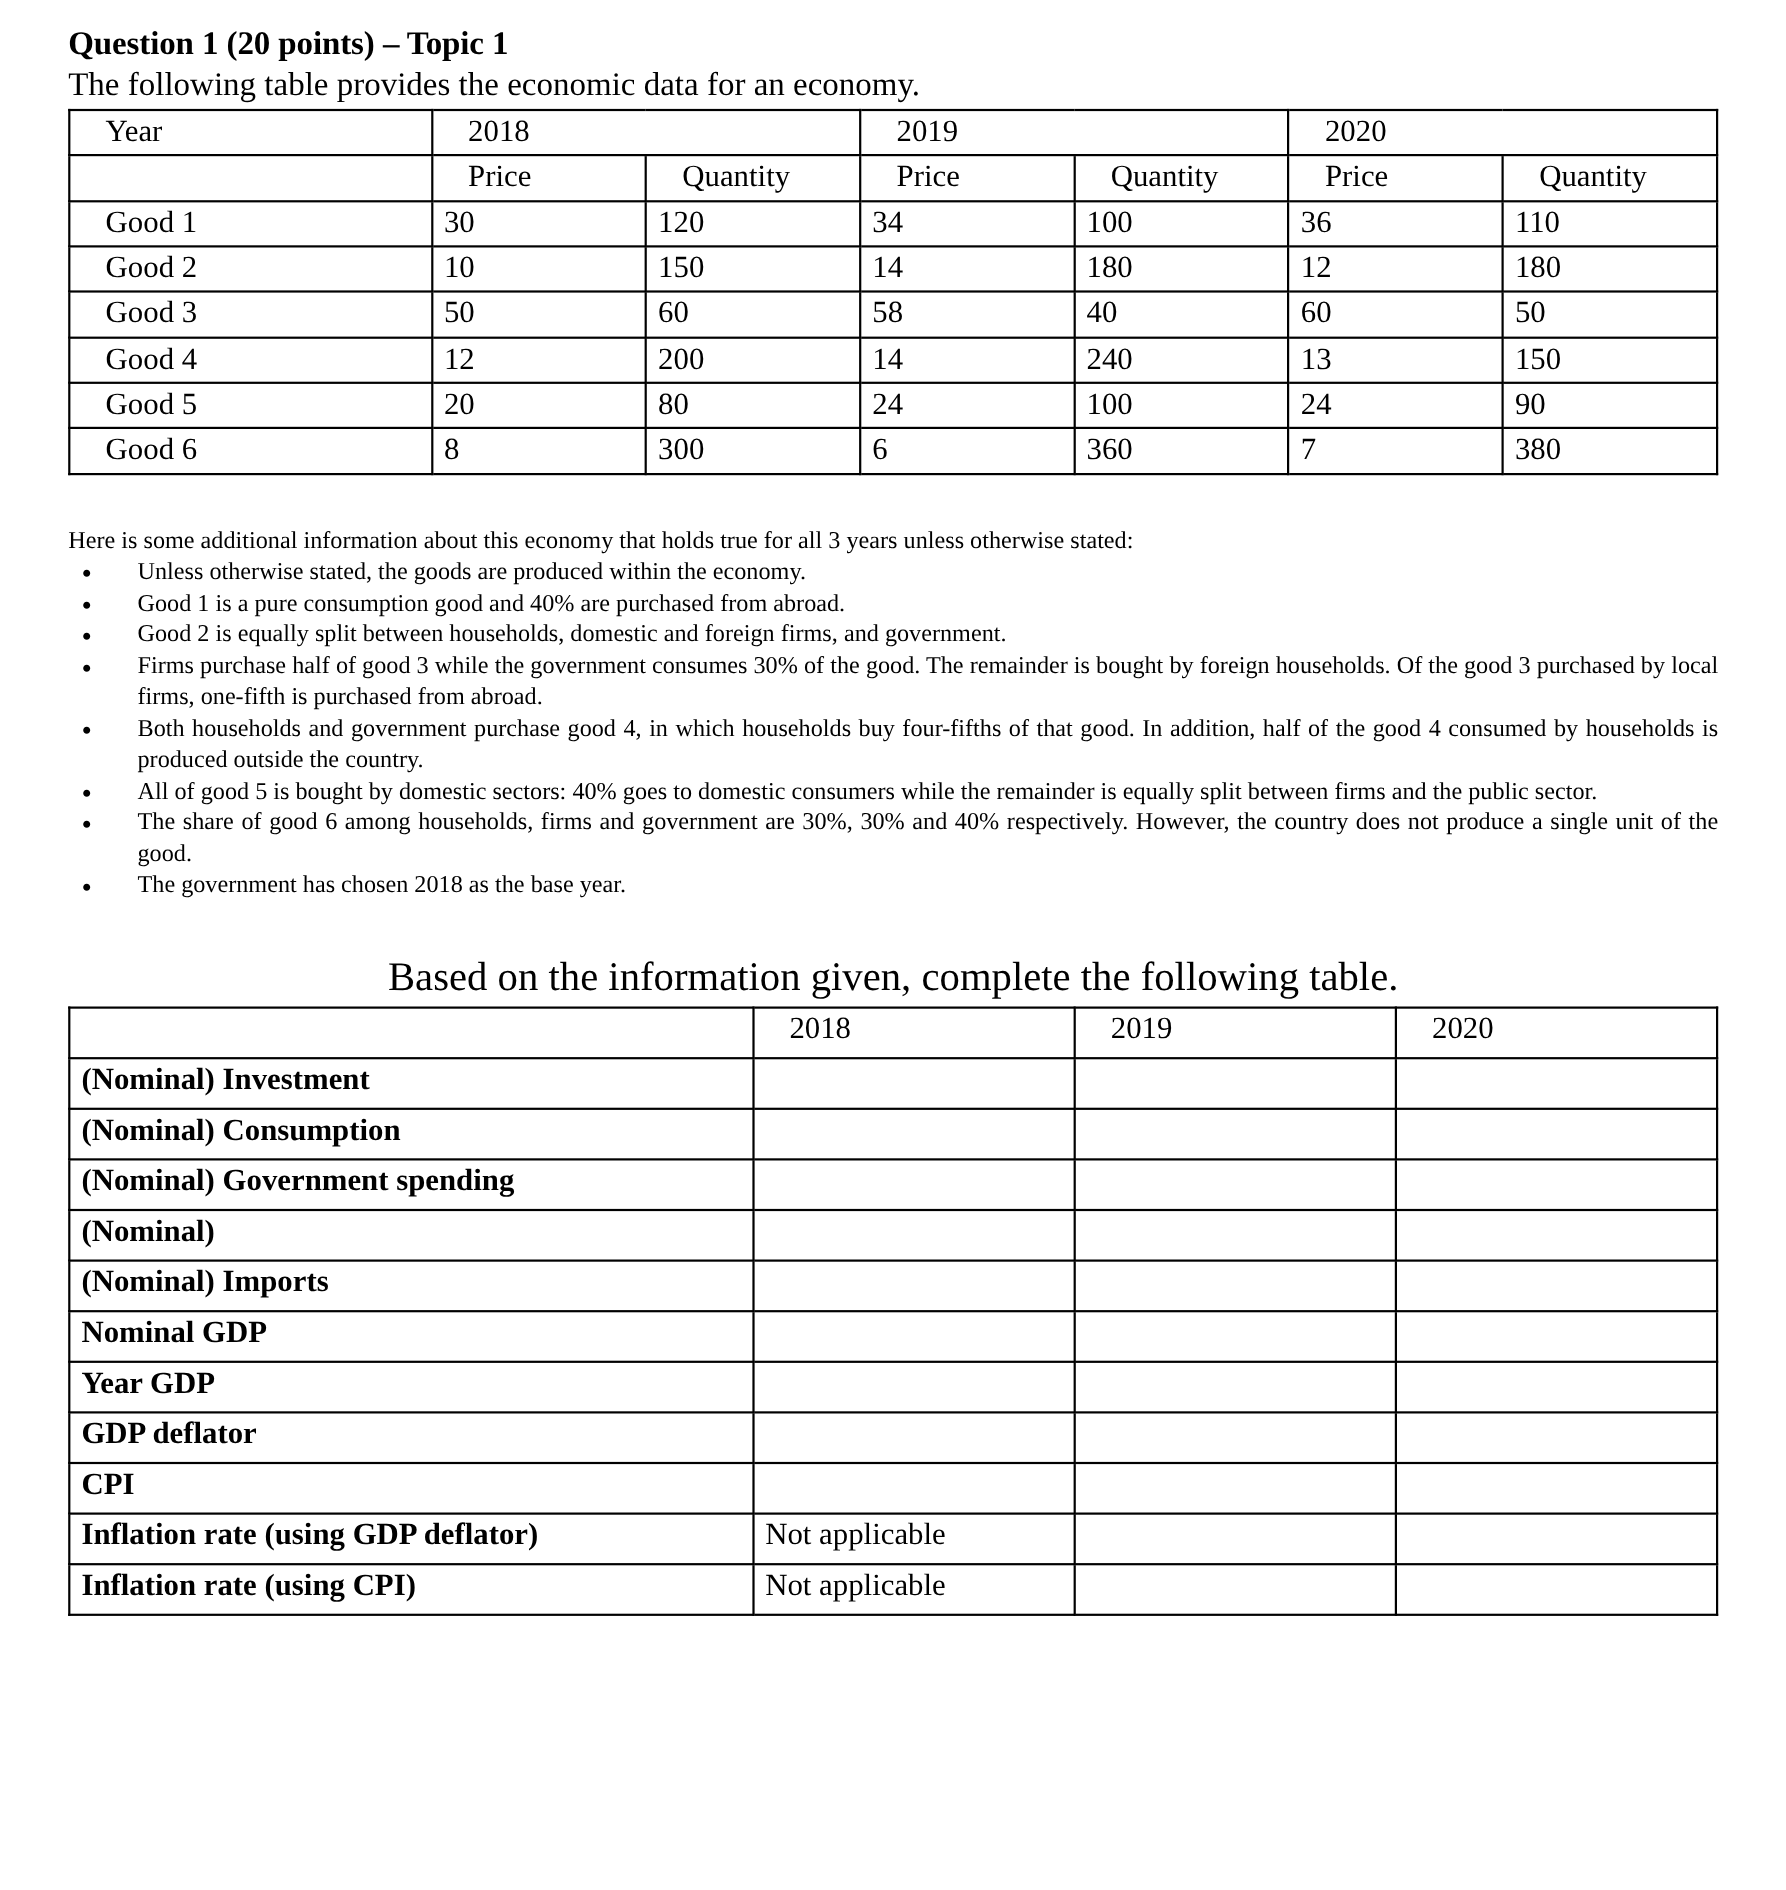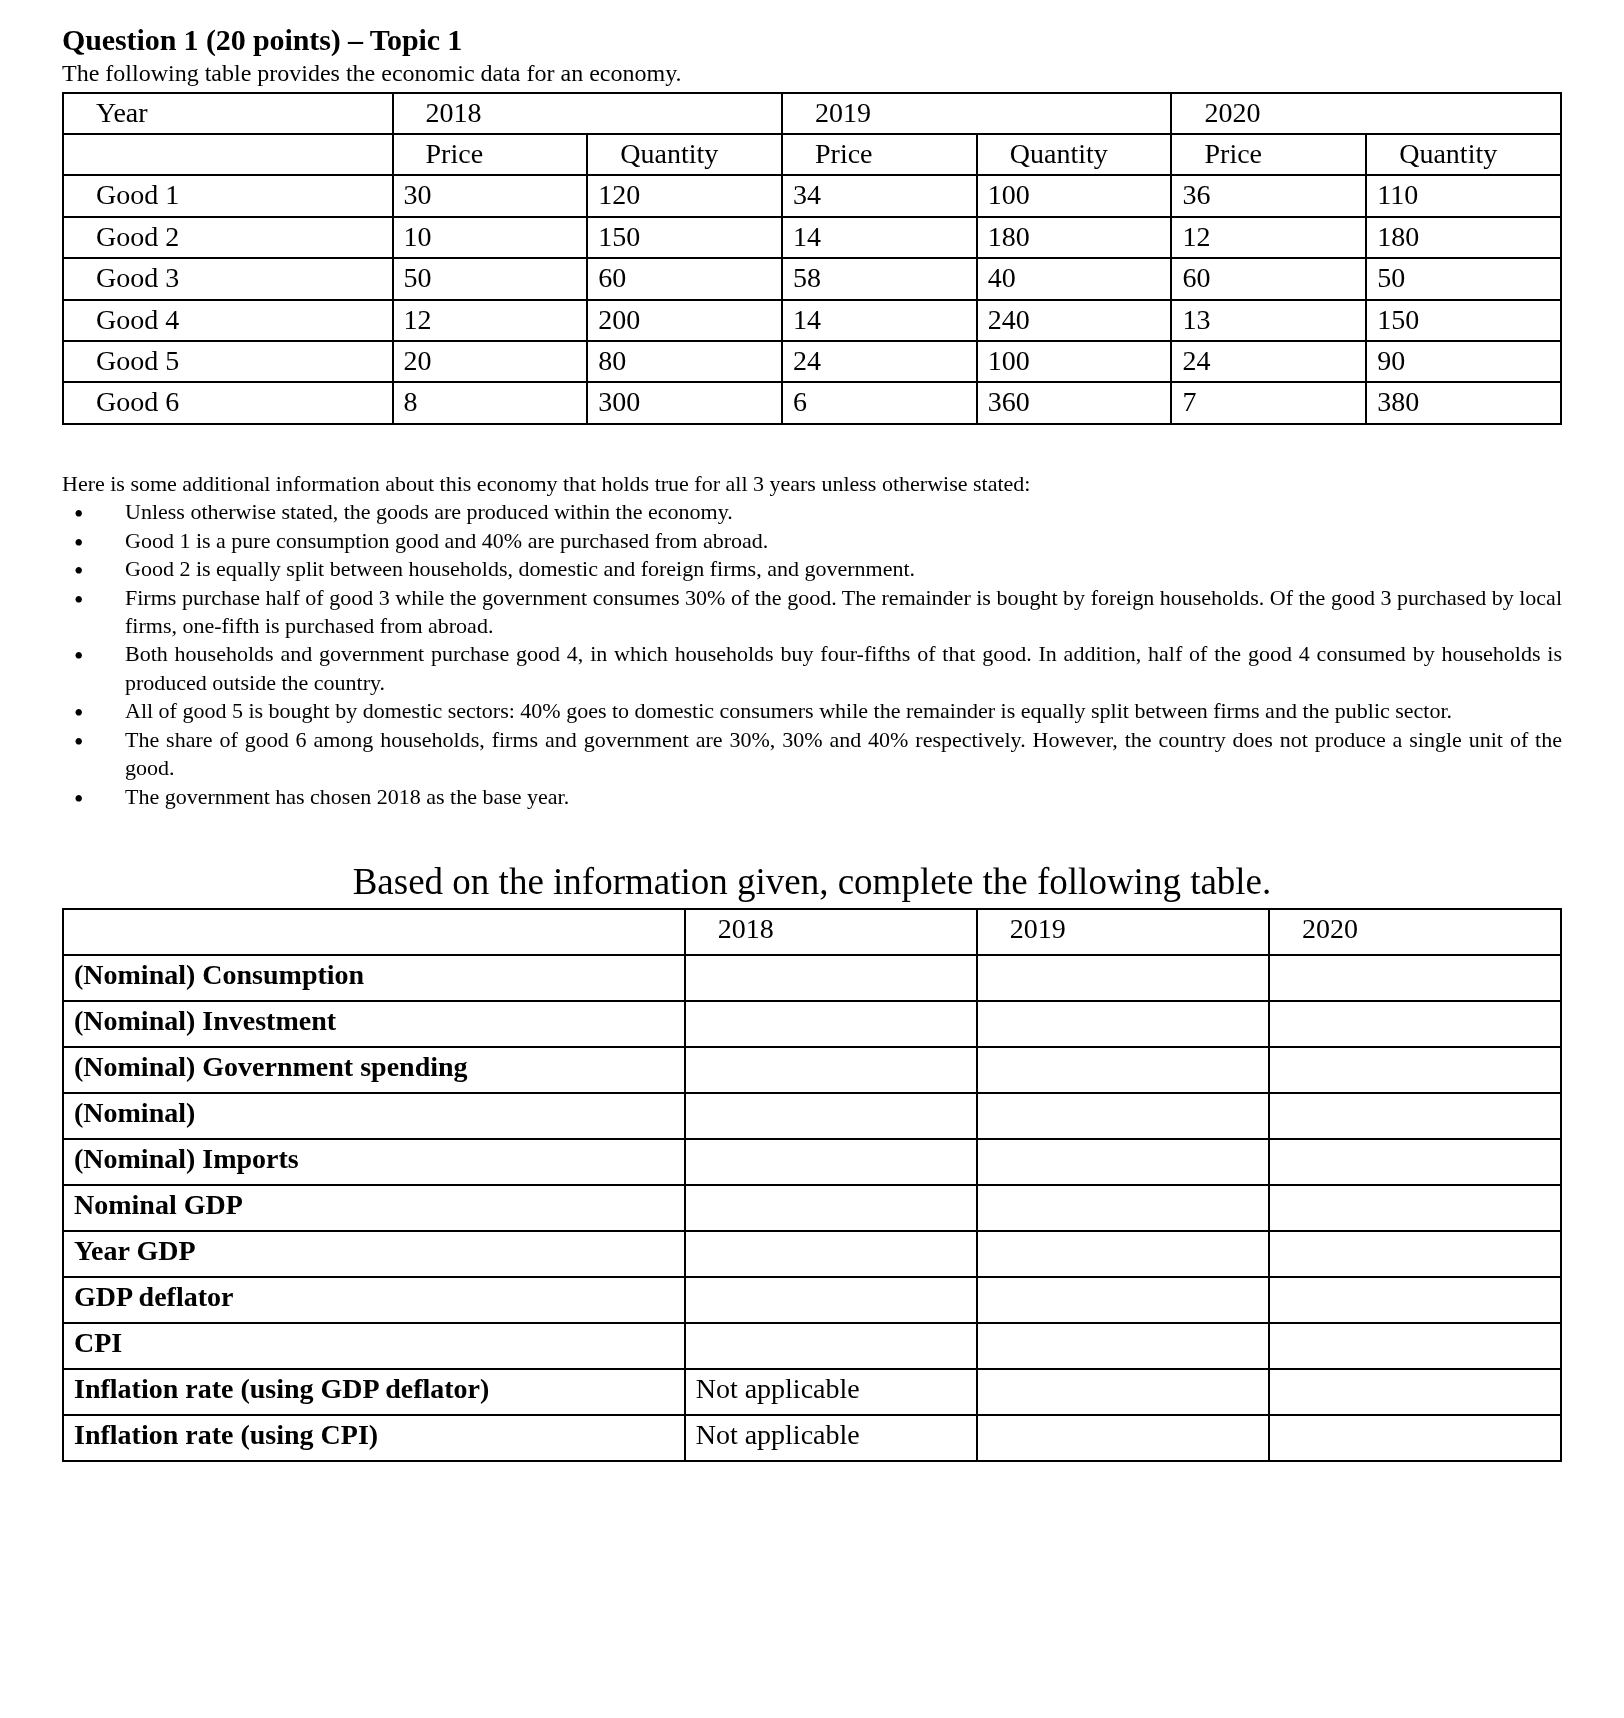--- a/index.html
+++ b/index.html
@@ -24,21 +24,21 @@
 
   
   .q-title {
     font-size: 30px;
     font-weight: bold;
     line-height: 1.18;
     margin: 0 0 2px 0;
     letter-spacing: -0.1px;
   }
   .lead {
-    font-size: 24px;
+    font-size: 30px;
     line-height: 1.18;
     margin: 0 0 4px 0;
   }
 
   
   table.grid {
     border-collapse: collapse;
     width: 100%;
     table-layout: fixed;
   }
@@ -227,27 +227,27 @@
         <col class="c-year">
     </colgroup>
     <tbody>
       <tr>
         <td></td>
         <td class="hd">2018</td>
         <td class="hd">2019</td>
         <td class="hd">2020</td>
       </tr>
       <tr>
+        <td class="rowlabel">(Nominal) Investment</td>
+        <td class="blank"></td>
+        <td class="blank"></td>
+        <td class="blank"></td>
+      </tr>
+      <tr>
         <td class="rowlabel">(Nominal) Consumption</td>
-        <td class="blank"></td>
-        <td class="blank"></td>
-        <td class="blank"></td>
-      </tr>
-      <tr>
-        <td class="rowlabel">(Nominal) Investment</td>
         <td class="blank"></td>
         <td class="blank"></td>
         <td class="blank"></td>
       </tr>
       <tr>
         <td class="rowlabel">(Nominal) Government spending</td>
         <td class="blank"></td>
         <td class="blank"></td>
         <td class="blank"></td>
       </tr>

